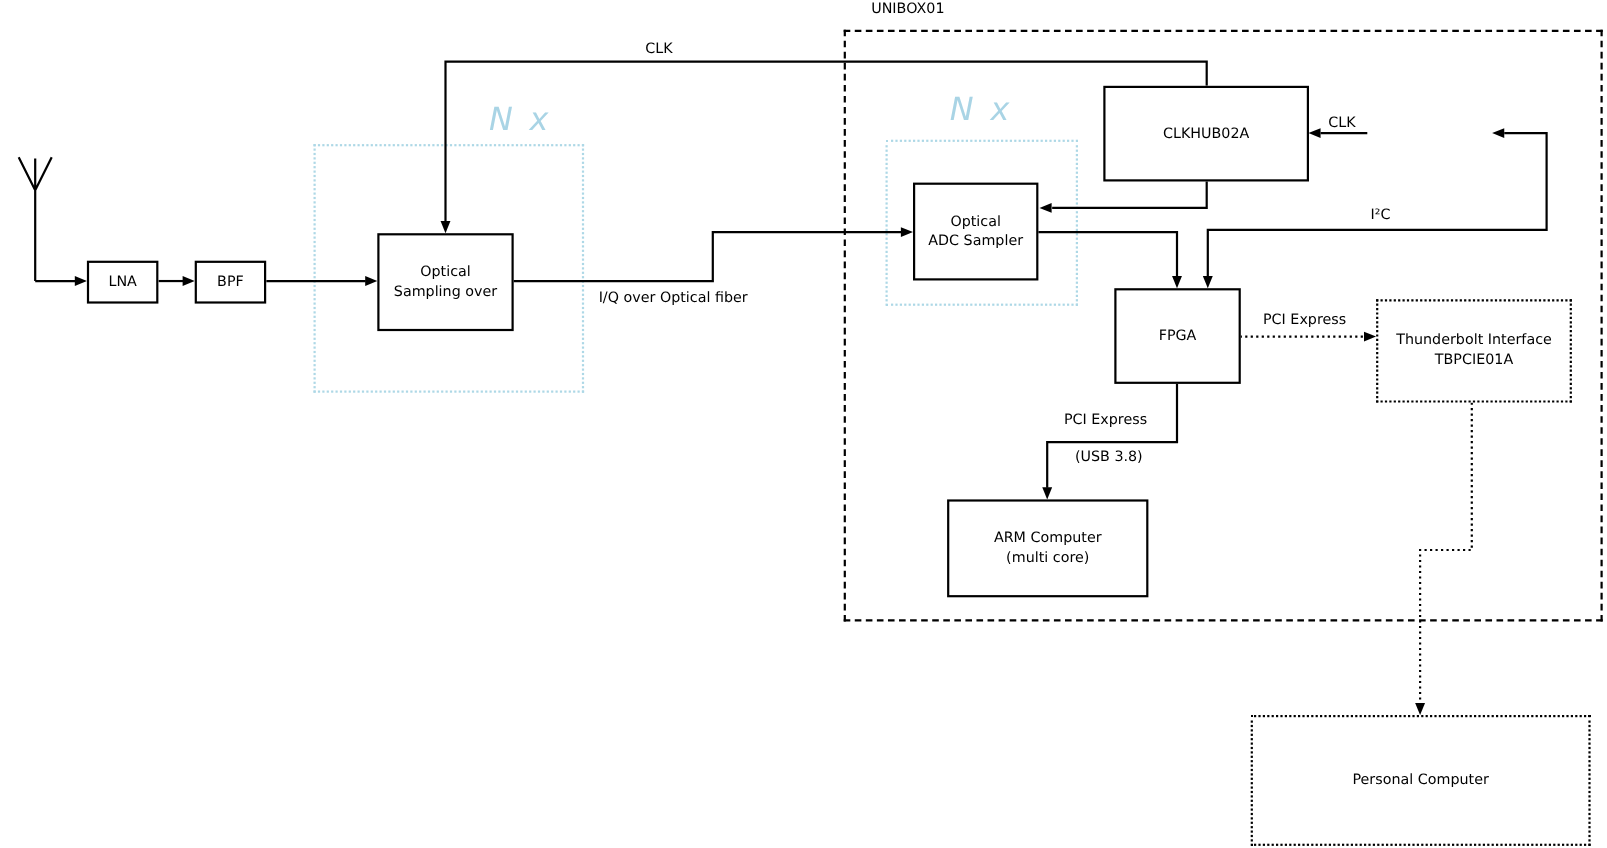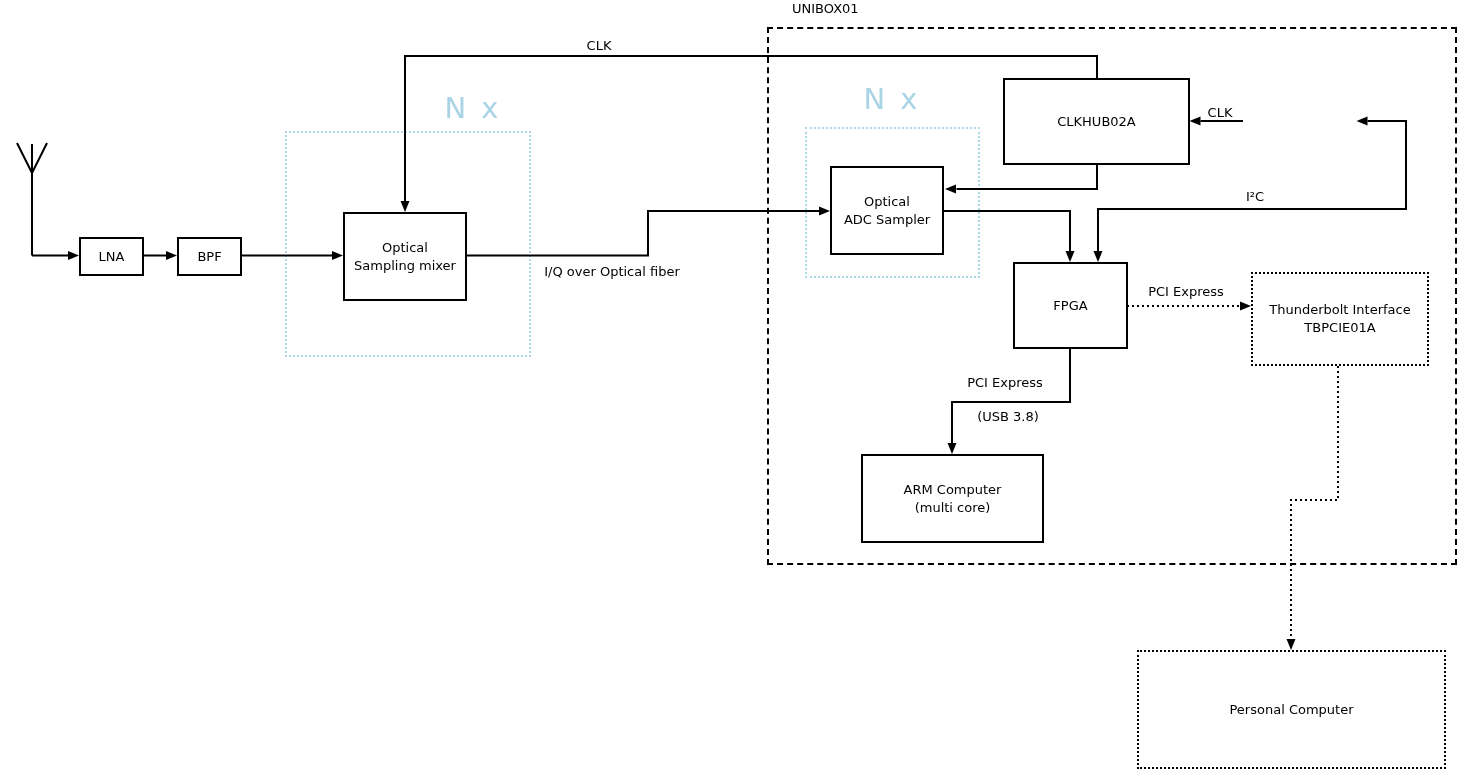--- a/index.html
+++ b/index.html
@@ -16,21 +16,21 @@
     border:2px solid #000;display:flex;flex-direction:column;align-items:center;
     justify-content:center;text-align:center;font-size:13px;line-height:1.35;
   }
   .node.dotted{border:2px dotted #000;}
   .lbl{
     position:absolute;z-index:4;font-size:13px;white-space:nowrap;
     transform:translate(-50%,-50%);
   }
   .lbl.anchor-left{transform:none;}
   .nx{
-    font-size:29px;color:#a9d4e5;letter-spacing:3px;font-weight:400;z-index:4;
+    font-size:29px;color:#a9d4e5;letter-spacing:3px;font-weight:400;z-index:4;font-style:italic;
   }
 </style>
 </head>
 <body>
 
 <div class="stage">
 
   <div class="container-box unibox" style="left:767px;top:27px;width:690px;height:538px;"></div>
   <div class="container-box nxbox" style="left:285px;top:131px;width:246px;height:226px;"></div>
   <div class="container-box nxbox" style="left:805px;top:127px;width:175px;height:151px;"></div>
@@ -84,21 +84,21 @@
   <div class="node" style="left:79px;top:237px;width:65px;height:39px;">
     <span>LNA</span>
   </div>
 
   <div class="node" style="left:177px;top:237px;width:65px;height:39px;">
     <span>BPF</span>
   </div>
 
   <div class="node" style="left:343px;top:212px;width:124px;height:89px;">
     <span>Optical</span>
-    <span>Sampling mixer</span>
+    <span>Sampling over</span>
   </div>
 
   <div class="node" style="left:830px;top:166px;width:114px;height:89px;">
     <span>Optical</span>
     <span>ADC Sampler</span>
   </div>
 
   <div class="node" style="left:1003px;top:78px;width:187px;height:87px;">
     <span>CLKHUB02A</span>
   </div>

